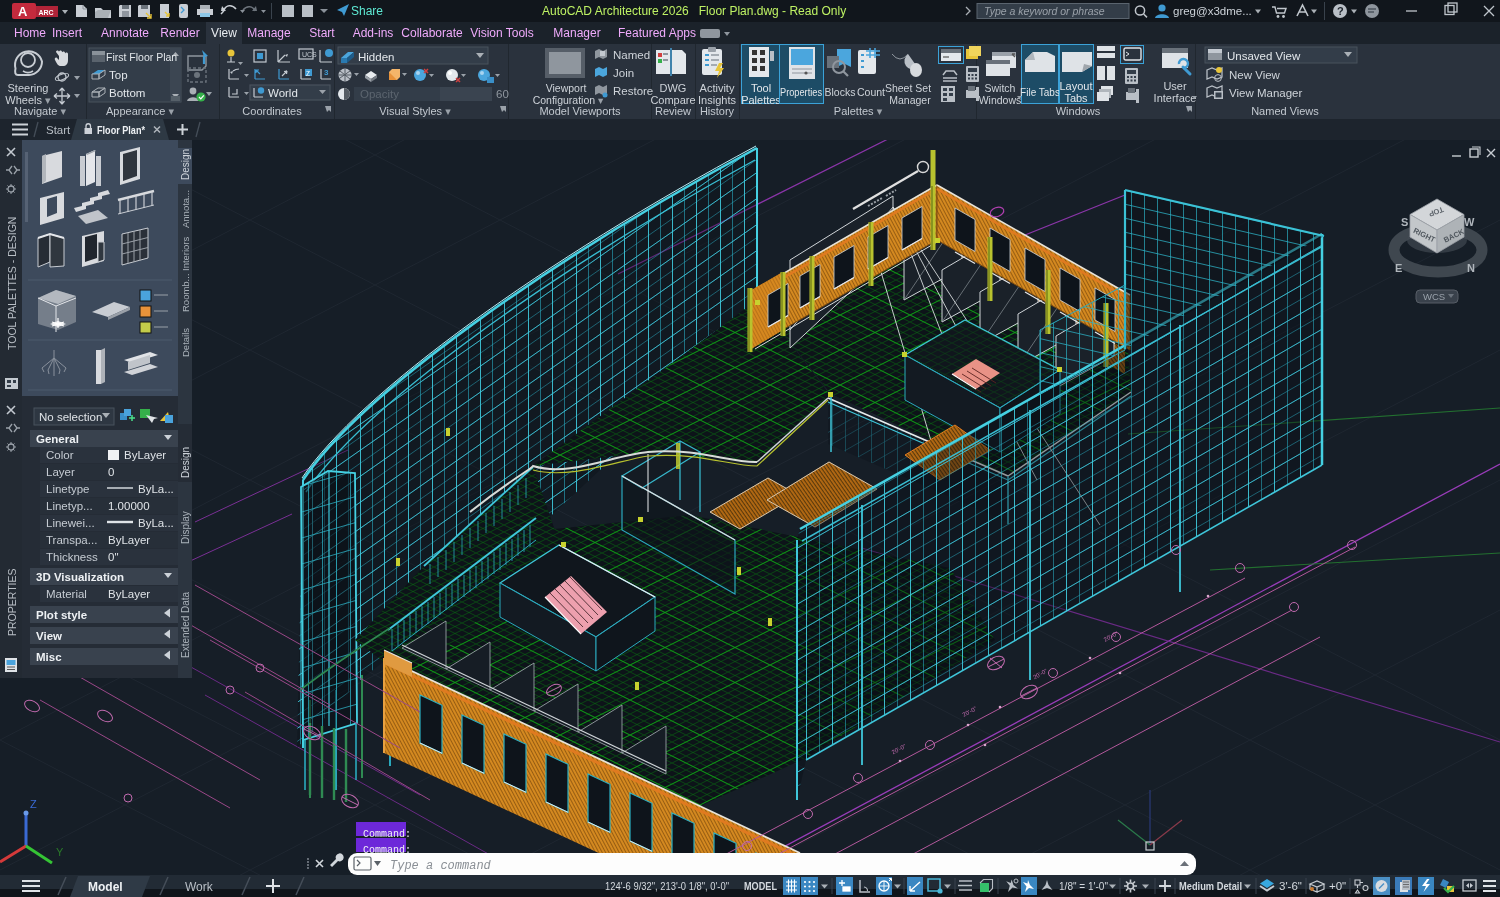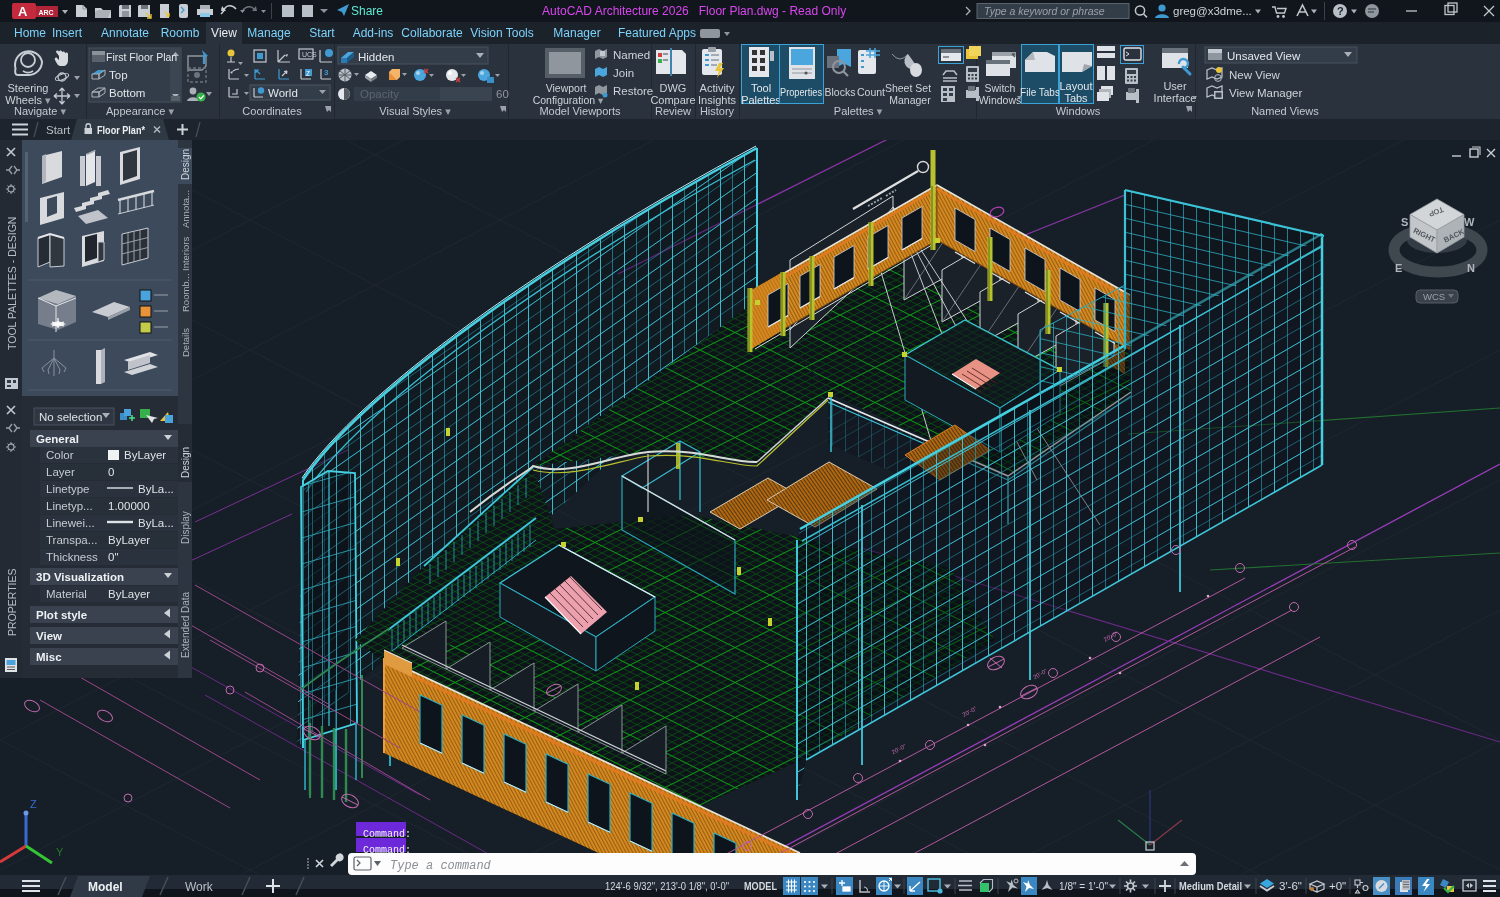--- a/index.html
+++ b/index.html
@@ -1,36 +1,36 @@
 <!DOCTYPE html>
 <html><head><meta charset="utf-8"><style>
 *{margin:0;padding:0;box-sizing:border-box}
 html,body{width:1500px;height:897px;overflow:hidden;background:#10151b}
 body{font-family:"Liberation Sans",sans-serif;position:relative;color:#d6dade}
 #app{position:absolute;left:0;top:0;width:1500px;height:897px}
 .abs{position:absolute}
 
 #titlebar{left:0;top:0;width:1500px;height:22px;background:#11161c}
-#titlebar .ttl{position:absolute;top:4px;font-size:12px;color:#d946ef}
+#titlebar .ttl{position:absolute;top:4px;font-size:12px;color:#bef264}
 
 #menurow{left:0;top:22px;width:1500px;height:22px;background:#1b222a}
-.mtab{position:absolute;top:0;height:22px;line-height:22px;font-size:12px;color:#7dd3fc;text-align:center}
+.mtab{position:absolute;top:0;height:22px;line-height:22px;font-size:12px;color:#f0abfc;text-align:center}
 .mtab.act{background:#2a323d;color:#e8ecf0}
 
 #ribbon{left:0;top:44px;width:1500px;height:75px;background:#2a323d;font-size:11px}
 
 #tabbar{left:0;top:119px;width:1500px;height:21px;background:#1d242d}
 
 #vp{left:0;top:140px;width:1500px;height:735px;background:#161e27}
 
 #toolpal{left:0;top:140px;width:192px;height:256px}
 #proppal{left:0;top:396px;width:192px;height:282px}
 
 .cmdchip{position:absolute;width:50px;height:14px;background:rgba(70,78,88,.85);border:7px solid #6d28d9;color:#f0f2f4;font-family:"Liberation Mono",monospace;font-size:10px;line-height:12px;text-align:center}
-#cmdbar{position:absolute;left:348px;top:853px;width:848px;height:22px;background:#fdfdfd;border-radius:4px}
+#cmdbar{position:absolute;left:348px;top:853px;width:848px;height:22px;background:#fdfdfd;border-radius:9px}
 
 #statusbar{left:0;top:875px;width:1500px;height:14px;background:#222b35;font-size:11px}
 </style></head><body>
 <div id="app">
 
 <div id="titlebar" class="abs">
   <svg class="abs" style="left:0;top:0" width="360" height="22">
     <rect x="12" y="3" width="24" height="16" rx="2" fill="#c42a3d"></rect>
     <text x="18" y="16" fill="#fff" font-size="13" font-weight="bold">A</text>
     <rect x="36" y="6" width="22" height="11" fill="#b02438"></rect>
@@ -94,21 +94,21 @@
     <rect x="485" y="5.5" width="9" height="9" fill="none" stroke="#c0c6cc" stroke-width="1.3"></rect>
     <rect x="488" y="3" width="9" height="9" fill="none" stroke="#c0c6cc" stroke-width="1.3"></rect>
     <path d="M524 6 l10 10 M534 6 l-10 10" stroke="#c0c6cc" stroke-width="1.3"></path>
   </svg>
 </div>
 
 <div id="menurow" class="abs">
   <span class="mtab" style="left:10px;width:40px">Home</span>
   <span class="mtab" style="left:47px;width:40px">Insert</span>
   <span class="mtab" style="left:96px;width:58px">Annotate</span>
-  <span class="mtab" style="left:156px;width:48px">Roomb</span>
+  <span class="mtab" style="left:156px;width:48px">Render</span>
   <span class="mtab act" style="left:206px;width:36px">View</span>
   <span class="mtab" style="left:242px;width:54px">Manage</span>
   <span class="mtab" style="left:298px;width:48px">Start</span>
   <span class="mtab" style="left:348px;width:50px">Add-ins</span>
   <span class="mtab" style="left:398px;width:68px">Collaborate</span>
   <span class="mtab" style="left:466px;width:72px">Vision Tools</span>
   <span class="mtab" style="left:538px;width:78px">Manager Tools</span>
   <span class="mtab" style="left:616px;width:82px">Featured Apps</span>
   <svg class="abs" style="left:700px;top:6px" width="34" height="12">
         <rect x="0" y="1" width="20" height="9" rx="2" fill="#8f969e"></rect>

